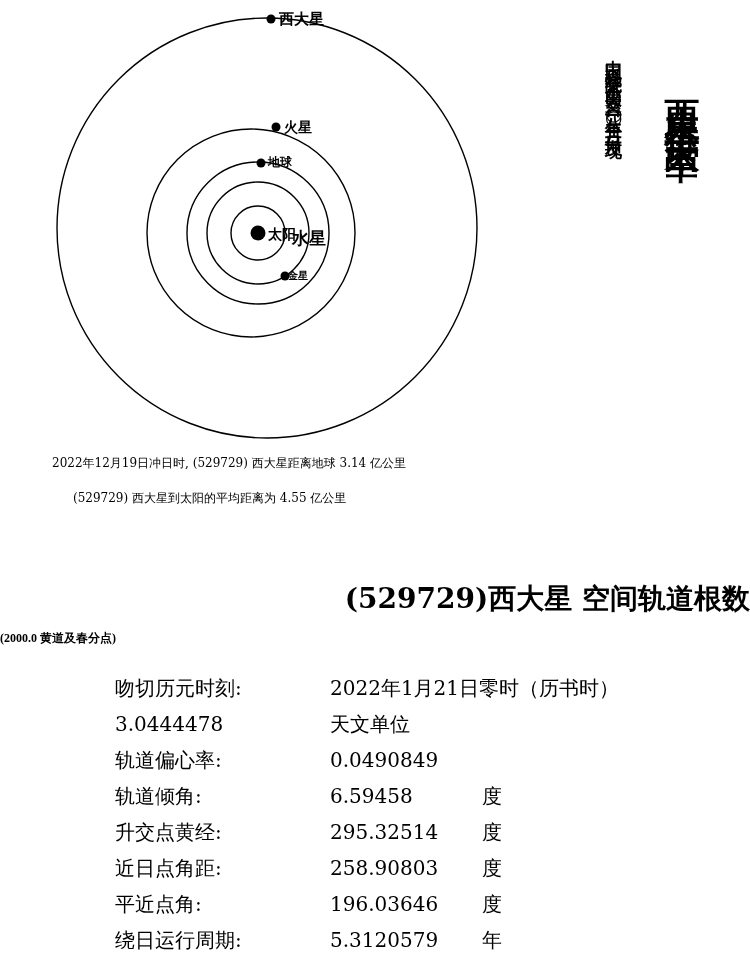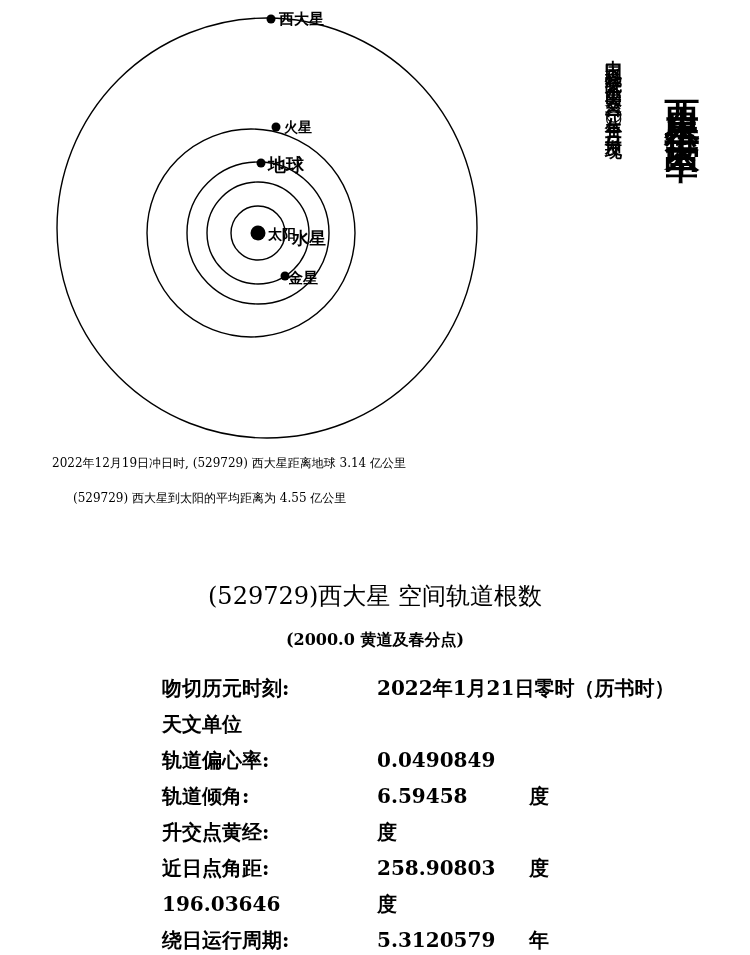--- a/index.html
+++ b/index.html
@@ -14,24 +14,24 @@
 
   
   .orbit-svg { position: absolute; left: 0; top: 0; }
   .orbit-label {
     position: absolute;
     font-size: 14px; font-weight: bold;
     white-space: nowrap; line-height: 1;
   }
   .lbl-asteroid { left: 279px; top: 12px; font-size: 15px; }
   .lbl-mars     { left: 284px; top: 120px; }
-  .lbl-earth    { left: 268px; top: 156px; font-size: 18px; }
+  .lbl-earth    { left: 268px; top: 156px; font-size: 12px; }
   .lbl-sun      { left: 268px; top: 227px; }
   .lbl-mercury  { left: 292px; top: 230px; font-size: 17px; }
-  .lbl-venus    { left: 288px; top: 271px; font-size: 15px; }
+  .lbl-venus    { left: 288px; top: 271px; font-size: 10px; }
 
   
   .vertical-text {
     position: absolute;
     writing-mode: vertical-rl;
     text-orientation: upright;
     font-weight: bold;
     white-space: nowrap;
   }
   .discovery-col { left: 603px; top: 46px; font-size: 17px; letter-spacing: 4px; height: 490px; }
@@ -42,34 +42,33 @@
     position: absolute; left: 52px;
     font-size: 12px; font-weight: normal;
     white-space: nowrap; line-height: 1;
   }
   .caption-1 { top: 457px; }
   .caption-2 { top: 492px; margin-left: 21px; }
 
   
   .tbl-title {
     position: absolute; left: 0; top: 580px; width: 750px;
-    text-align: center; font-size: 24px; font-weight: normal;
+    text-align: right; font-size: 28px; font-weight: bold;
   }
   .tbl-subtitle {
     position: absolute; left: 0; top: 630px; width: 750px;
-    text-align: center; font-size: 16px; font-weight: bold;
+    text-align: left; font-size: 12px; font-weight: bold; font-family: Liberation Serif, serif;
   }
   .tbl { position: absolute; left: 115px; top: 670px; width: 560px; }
   .tbl-row {
     display: grid;
     grid-template-columns: 215px 152px auto;
     height: 36px; line-height: 36px;
-    font-size: 20px; font-weight: bold;
+    font-size: 20px; font-weight: normal;
     white-space: nowrap;
-    margin-left: 47px;
   }
   .tbl-row span { display: block; }
 </style>
 </head>
 <body>
 
 <div class="page">
 
   <svg class="orbit-svg" width="520" height="450" viewBox="0 0 520 450">
 
@@ -106,42 +105,45 @@
   <div class="tbl-title">(529729)西大星 空间轨道根数</div>
   <div class="tbl-subtitle">(2000.0 黄道及春分点)</div>
 
   <div class="tbl">
     <div class="tbl-row">
       <span>吻切历元时刻:</span>
       <span>2022年1月21日零时（历书时）</span>
       <span></span>
     </div>
     <div class="tbl-row">
+      <span>3.0444478</span>
       <span>天文单位</span>
     </div>
     <div class="tbl-row">
       <span>轨道偏心率:</span>
       <span>0.0490849</span>
       <span></span>
     </div>
     <div class="tbl-row">
       <span>轨道倾角:</span>
       <span>6.59458</span>
       <span>度</span>
     </div>
     <div class="tbl-row">
       <span>升交点黄经:</span>
+      <span>295.32514</span>
       <span>度</span>
     </div>
     <div class="tbl-row">
       <span>近日点角距:</span>
       <span>258.90803</span>
       <span>度</span>
     </div>
     <div class="tbl-row">
+      <span>平近点角:</span>
       <span>196.03646</span>
       <span>度</span>
     </div>
     <div class="tbl-row">
       <span>绕日运行周期:</span>
       <span>5.3120579</span>
       <span>年</span>
     </div>
   </div>
 

